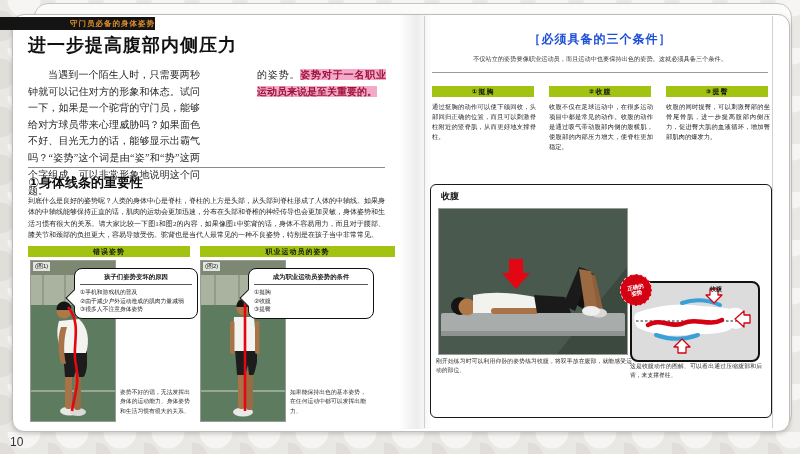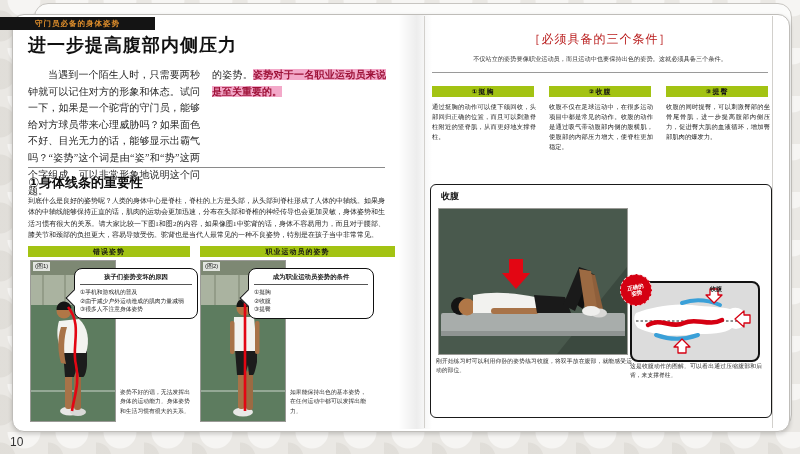--- a/index.html
+++ b/index.html
@@ -9,21 +9,21 @@
     background-color:#eae8e4;
     background-image:
       radial-gradient(circle at 24px 0px, rgba(255,255,255,.55) 16px, rgba(255,255,255,0) 17px),
       radial-gradient(circle at 0px 26px, rgba(214,211,205,.5) 15px, rgba(214,211,205,0) 16px);
     background-size:48px 48px;
   }
   .abs{position:absolute;}
   .backsheet{left:34px;top:3px;width:756px;height:424px;background:#fbfbfa;border:1px solid #c7c5c1;border-radius:14px;}
   .card{left:12px;top:14px;width:776px;height:416px;background:#ffffff;border:1px solid #bfbdb9;border-radius:12px;box-shadow:0 2px 4px rgba(0,0,0,.18);}
   .tab{left:0;top:17px;width:155px;height:13px;background:#141414;color:#e08f2c;
-       font-size:7.5px;font-weight:bold;line-height:13px;text-align:center;letter-spacing:1px;z-index:6;}
+       font-size:7.5px;font-weight:bold;line-height:13px;text-align:right;letter-spacing:1px;z-index:6;}
   .fold{left:398px;top:15px;width:34px;height:414px;
         background:linear-gradient(to right, rgba(0,0,0,0), rgba(0,0,0,.07) 55%, rgba(0,0,0,0));z-index:1;}
   .vline{width:1px;background:#d2d0cc;z-index:2;}
   .serifbody{font-family:"Liberation Serif","DejaVu Serif",serif;color:#242424;text-align:justify;}
   .lp-title{left:28px;top:33px;font-size:18px;font-weight:800;color:#101010;letter-spacing:1px;z-index:3;}
   .col{top:67px;font-size:10px;line-height:1.66;z-index:3;}
   .col p{margin:0;text-indent:2em;}
   .hl{background:#f3a9c9;color:#9d1137;font-weight:bold;}
   .divider{height:1px;background:#8a8a8a;z-index:3;}
   .sec-head{left:28px;top:174px;font-size:13px;font-weight:800;color:#101010;z-index:3;}
@@ -32,21 +32,21 @@
             line-height:11px;text-align:center;letter-spacing:1px;z-index:3;}
   .photo{z-index:2;border:1px solid #9a9a96;}
   .figlabel{font-size:6px;color:#1a1a1a;background:rgba(255,255,255,.78);padding:0 2px;z-index:4;}
   .bubble{background:#fff;border:1.5px solid #111;border-radius:8px;padding:4px 5px 4px;z-index:5;}
   .bubble .btitle{font-size:6.4px;font-weight:bold;text-align:center;border-bottom:1px solid #555;
                   padding-bottom:2px;margin-bottom:3px;color:#1a1a1a;}
   .bubble .bitem{font-size:5.8px;line-height:1.5;color:#1a1a1a;}
   .bubble .tail{position:absolute;left:-7px;bottom:14px;width:11px;height:11px;background:#fff;
                 border-left:1.5px solid #111;border-bottom:1.5px solid #111;transform:rotate(45deg);}
   .smallcap{font-size:5.8px;line-height:1.6;color:#2a2a2a;text-align:justify;z-index:3;}
-  .rp-title{left:430px;top:31px;width:340px;text-align:center;font-size:12px;font-weight:400;color:#b91c1c;letter-spacing:1px;z-index:3;}
+  .rp-title{left:430px;top:31px;width:340px;text-align:center;font-size:12px;font-weight:700;color:#1d4ed8;letter-spacing:1px;z-index:3;}
   .rp-sub{left:430px;top:55px;width:340px;text-align:center;font-size:6.2px;color:#333;z-index:3;}
   .cond-body{font-size:6.3px;line-height:1.6;color:#242424;text-align:justify;z-index:3;}
   .pbox{left:430px;top:184px;width:340px;height:232px;border:1.5px solid #1a1a1a;border-radius:6px;background:#fff;z-index:2;}
   .pbox-title{left:441px;top:190px;font-size:9px;font-weight:800;color:#101010;z-index:3;}
   .diagram{left:630px;top:281px;width:126px;height:77px;background:#dcdcdc;border:2px solid #111;border-radius:8px;z-index:3;}
   .badge{left:620px;top:274px;width:32px;height:32px;background:#d50012;border-radius:50%;
          color:#fff;font-size:5.5px;font-weight:bold;line-height:1.15;text-align:center;
          display:flex;align-items:center;justify-content:center;transform:rotate(-12deg);
          border:1px dashed rgba(255,255,255,.75);box-sizing:border-box;z-index:5;}
   .badge div{width:20px;}
@@ -64,21 +64,21 @@
 
 <div class="abs tab">守门员必备的身体姿势</div>
 
 <div class="abs lp-title">进一步提高腹部内侧压力</div>
 
 <div class="abs col serifbody" style="left:28px;width:172px;">
   <p>当遇到一个陌生人时，只需要两秒钟就可以记住对方的形象和体态。试问一下，如果是一个驼背的守门员，能够给对方球员带来心理威胁吗？如果面色不好、目光无力的话，能够显示出霸气吗？“姿势”这个词是由“姿”和“势”这两个字组成，可以非常形象地说明这个问题。</p>
 </div>
 
 <div class="abs col serifbody" style="left:212px;width:174px;">
-  <p style="text-indent:0;"><span>的姿势。</span><span class="hl">姿势对于一名职业运动员来说是至关重要的。</span></p>
+  <p style="text-indent:0;margin-left:45px;"><span>的姿势。</span><span class="hl">姿势对于一名职业运动员来说是至关重要的。</span></p>
 </div>
 
 <div class="abs divider" style="left:28px;top:167px;width:357px;"></div>
 <div class="abs sec-head">①身体线条的重要性</div>
 <div class="abs sec-body serifbody">到底什么是良好的姿势呢？人类的身体中心是脊柱，脊柱的上方是头部，从头部到脊柱形成了人体的中轴线。如果身体的中轴线能够保持正直的话，肌肉的运动会更加迅速，分布在头部和脊椎的神经传导也会更加灵敏，身体姿势和生活习惯有很大的关系。请大家比较一下图1和图2的内容，如果像图1中驼背的话，身体不容易用力，而且对于腰部、膝关节和颈部的负担更大，容易导致受伤。驼背也是当代人最常见的一种不良姿势，特别是在孩子当中非常常见。</div>
 
 <div class="abs greenbar" style="left:28px;top:246px;width:162px;">错误姿势</div>
 <svg class="abs photo" style="left:30px;top:260px;" width="84" height="160" viewBox="0 0 84 160">
   <rect width="84" height="14" fill="#7d8873"></rect>
   <rect y="14" width="84" height="30" fill="#aab3a0"></rect>

